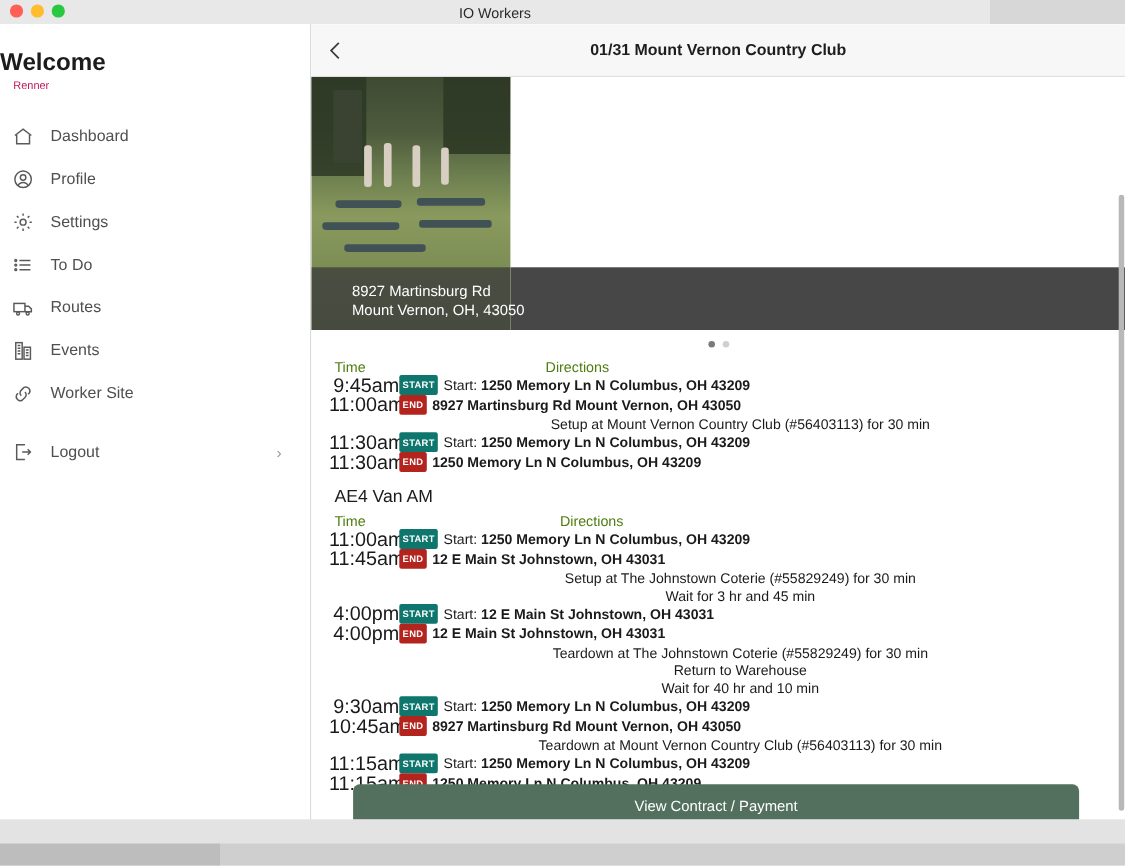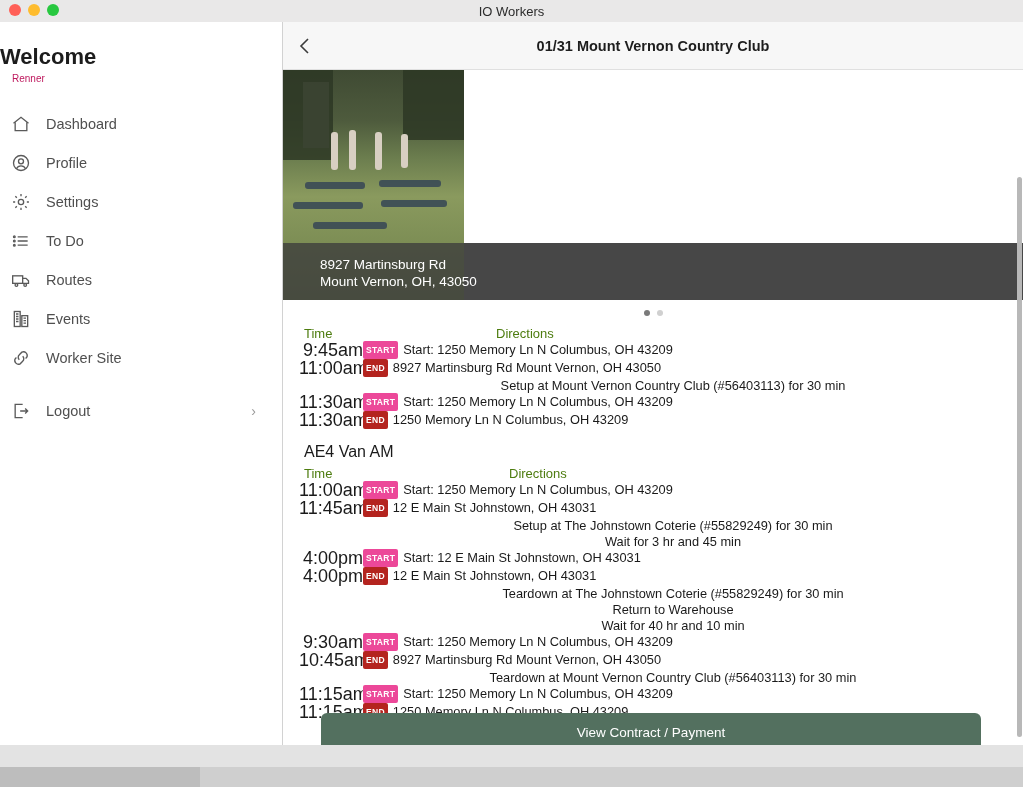--- a/index.html
+++ b/index.html
@@ -13,21 +13,21 @@
     width: 1023px;
     height: 787px;
     overflow: hidden;
     background: #d7d7d7;
   }
 
   
   .titlebar {
     position: absolute;
     left: 0; top: 0;
-    width: 1023px; height: 22px;
+    width: 900px; height: 22px;
     background: #e9e8e8;
     border-bottom: 1px solid #cfcfcf;
     display: flex;
     align-items: center;
   }
   .traffic {
     position: absolute;
     left: 9px; top: 4px;
     display: flex;
     gap: 7px;
@@ -250,24 +250,24 @@
     font-weight: bold;
     color: #ffffff;
     padding: 1px 3px 1px 3px;
     border-radius: 2px;
     vertical-align: middle;
     letter-spacing: .3px;
     margin-right: 5px;
     position: relative;
     top: -1px;
   }
-  .badge.start { background: #ec4899; }
+  .badge.start { background: #0f766e; }
   .badge.end { background: #b4241f; }
   .leg .d { font-size: 12.8px; }
-  .leg .d b { font-weight: normal; }
+  .leg .d b { font-weight: bold; }
   .note {
     text-align: center;
     font-size: 12.8px;
     line-height: 16px;
     color: #1a1a1a;
     padding-left: 40px;
   }
 
   
   .contract-btn {

